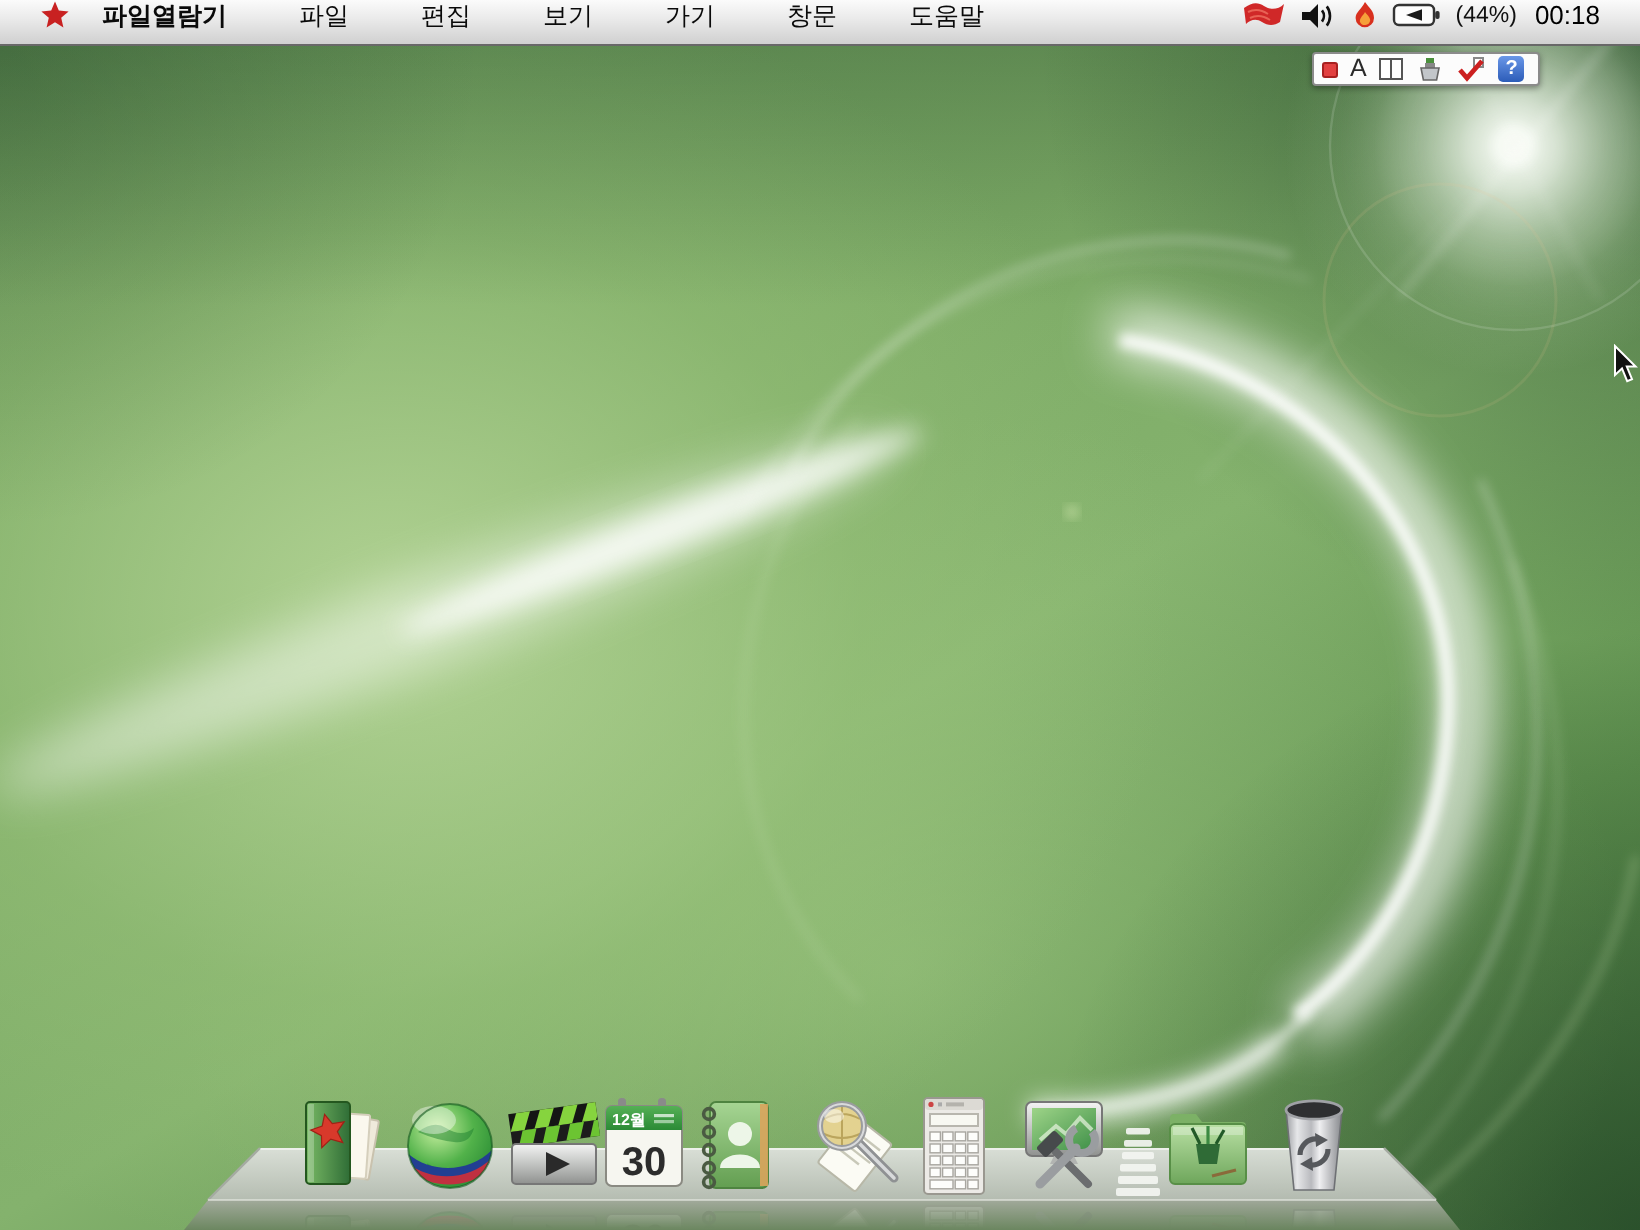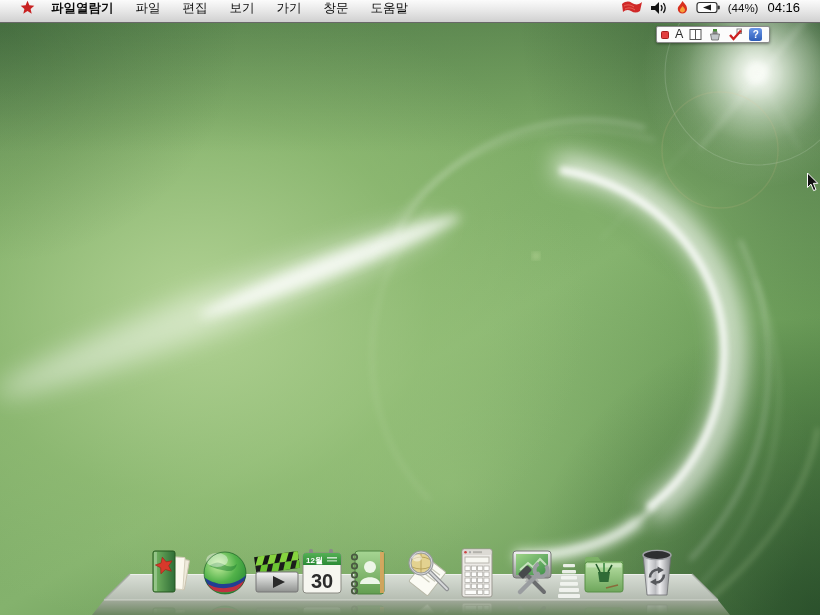--- a/index.html
+++ b/index.html
@@ -5,21 +5,21 @@
   html,body{margin:0;padding:0}
   body{width:820px;height:615px;overflow:hidden;position:relative;
        font-family:"Liberation Sans",sans-serif;background:#6f9c5c}
 
   
   .menu-bar{position:absolute;top:0;left:0;right:0;height:22px;
     background:linear-gradient(#fbfbfb,#e9e9e9 45%,#d0d0d0);
     border-bottom:1px solid #686868;display:flex;align-items:flex-start;
     padding:0 20px;z-index:10;box-sizing:content-box}
   .mb-star{display:flex;align-items:center;margin-right:4px}
-  .mb-item{font-size:12.5px;color:#0a0a0a;margin-left:22px;white-space:nowrap}
+  .mb-item{font-size:12.5px;color:#0a0a0a;margin-left:36px;white-space:nowrap}
   .mb-item.bold{font-weight:bold;margin-left:12px}
   .mb-right{margin-left:auto;display:flex;align-items:center;gap:7px}
   .mb-right svg{display:block}
   .mb-text{font-size:11.5px;color:#111}
   .mb-clock{font-size:13px;color:#000;margin-left:2px}
 
   
   .desktop{position:absolute;top:23px;left:0;width:820px;height:592px;z-index:0;
     background:
       radial-gradient(circle at 92.3% 8.5%, rgba(255,255,255,.95) 0, rgba(240,250,235,.5) 28px, rgba(215,238,200,.15) 70px, transparent 115px),
@@ -92,21 +92,21 @@
       </svg>
     </span>
     <span>
       <svg width="25" height="13" viewBox="0 0 25 13">
         <rect x="1" y="1.5" width="20" height="10" rx="2.5" fill="#fdfdfd" stroke="#333" stroke-width="1.2"></rect>
         <rect x="21.6" y="4.5" width="2.2" height="4" rx="1" fill="#333"></rect>
         <polygon points="15,3.6 7,6.5 15,9.4" fill="#1a1a1a"></polygon>
       </svg>
     </span>
     <span class="mb-text">(44%)</span>
-    <span class="mb-clock">04:16</span>
+    <span class="mb-clock">00:18</span>
   </div>
 </div>
 
 <div class="desktop"></div>
 
 <svg id="wallpaper-art" width="820" height="615" viewBox="0 0 820 615">
   <defs>
     <filter id="b3" x="-50%" y="-50%" width="200%" height="200%">
         <feGaussianBlur stdDeviation="3"></feGaussianBlur>
       </filter>

